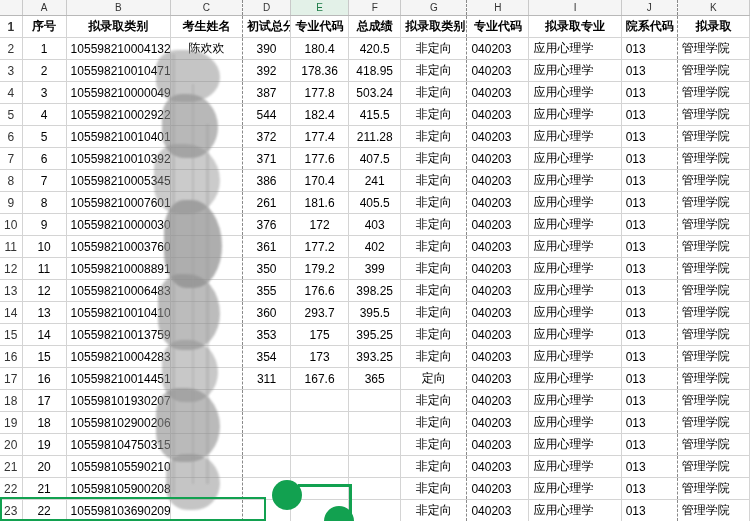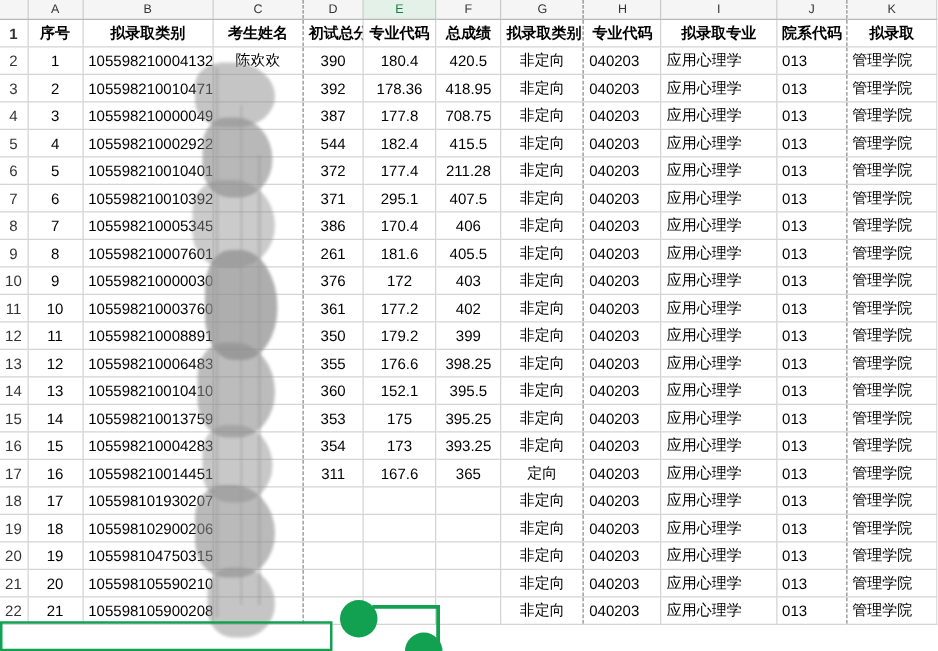--- a/index.html
+++ b/index.html
@@ -243,21 +243,21 @@
         <td class="c-left">管理学院</td>
       </tr>
 
       <tr>
         <td class="rownum">4</td>
         <td class="c-center">3</td>
         <td class="c-left">105598210000049</td>
         <td class="dashcol c-center"></td>
         <td class="c-center">387</td>
         <td class="c-center">177.8</td>
-        <td class="c-center">708.75</td>
+        <td class="c-center">503.24</td>
         <td class="dashcol c-center">非定向</td>
         <td class="c-left">040203</td>
         <td class="c-left">应用心理学</td>
         <td class="dashcol c-left">013</td>
         <td class="c-left">管理学院</td>
       </tr>
 
       <tr>
         <td class="rownum">5</td>
         <td class="c-center">4</td>
@@ -287,37 +287,37 @@
         <td class="dashcol c-left">013</td>
         <td class="c-left">管理学院</td>
       </tr>
 
       <tr>
         <td class="rownum">7</td>
         <td class="c-center">6</td>
         <td class="c-left">105598210010392</td>
         <td class="dashcol c-center"></td>
         <td class="c-center">371</td>
-        <td class="c-center">295.1</td>
+        <td class="c-center">177.6</td>
         <td class="c-center">407.5</td>
         <td class="dashcol c-center">非定向</td>
         <td class="c-left">040203</td>
         <td class="c-left">应用心理学</td>
         <td class="dashcol c-left">013</td>
         <td class="c-left">管理学院</td>
       </tr>
 
       <tr>
         <td class="rownum">8</td>
         <td class="c-center">7</td>
         <td class="c-left">105598210005345</td>
         <td class="dashcol c-center"></td>
         <td class="c-center">386</td>
         <td class="c-center">170.4</td>
-        <td class="c-center">406</td>
+        <td class="c-center">241</td>
         <td class="dashcol c-center">非定向</td>
         <td class="c-left">040203</td>
         <td class="c-left">应用心理学</td>
         <td class="dashcol c-left">013</td>
         <td class="c-left">管理学院</td>
       </tr>
 
       <tr>
         <td class="rownum">9</td>
         <td class="c-center">8</td>
@@ -392,21 +392,21 @@
         <td class="dashcol c-left">013</td>
         <td class="c-left">管理学院</td>
       </tr>
 
       <tr>
         <td class="rownum">14</td>
         <td class="c-center">13</td>
         <td class="c-left">105598210010410</td>
         <td class="dashcol c-center"></td>
         <td class="c-center">360</td>
-        <td class="c-center">152.1</td>
+        <td class="c-center">293.7</td>
         <td class="c-center">395.5</td>
         <td class="dashcol c-center">非定向</td>
         <td class="c-left">040203</td>
         <td class="c-left">应用心理学</td>
         <td class="dashcol c-left">013</td>
         <td class="c-left">管理学院</td>
       </tr>
 
       <tr>
         <td class="rownum">15</td>
@@ -521,20 +521,34 @@
         <td class="c-center"></td>
         <td class="c-center"></td>
         <td class="c-center"></td>
         <td class="dashcol c-center">非定向</td>
         <td class="c-left">040203</td>
         <td class="c-left">应用心理学</td>
         <td class="dashcol c-left">013</td>
         <td class="c-left">管理学院</td>
       </tr>
 
+      <tr>
+        <td class="rownum">23</td>
+        <td class="c-center">22</td>
+        <td class="c-left">105598103690209</td>
+        <td class="dashcol c-center"></td>
+        <td class="c-center"></td>
+        <td class="c-center"></td>
+        <td class="c-center"></td>
+        <td class="dashcol c-center">非定向</td>
+        <td class="c-left">040203</td>
+        <td class="c-left">应用心理学</td>
+        <td class="dashcol c-left">013</td>
+        <td class="c-left">管理学院</td>
+      </tr>
 
     </tbody>
   </table>
 
   <div class="smudge">
     <div class="blot b1"></div>
     <div class="blot b2"></div>
     <div class="blot b3"></div>
     <div class="blot b4"></div>
     <div class="blot b5"></div>

